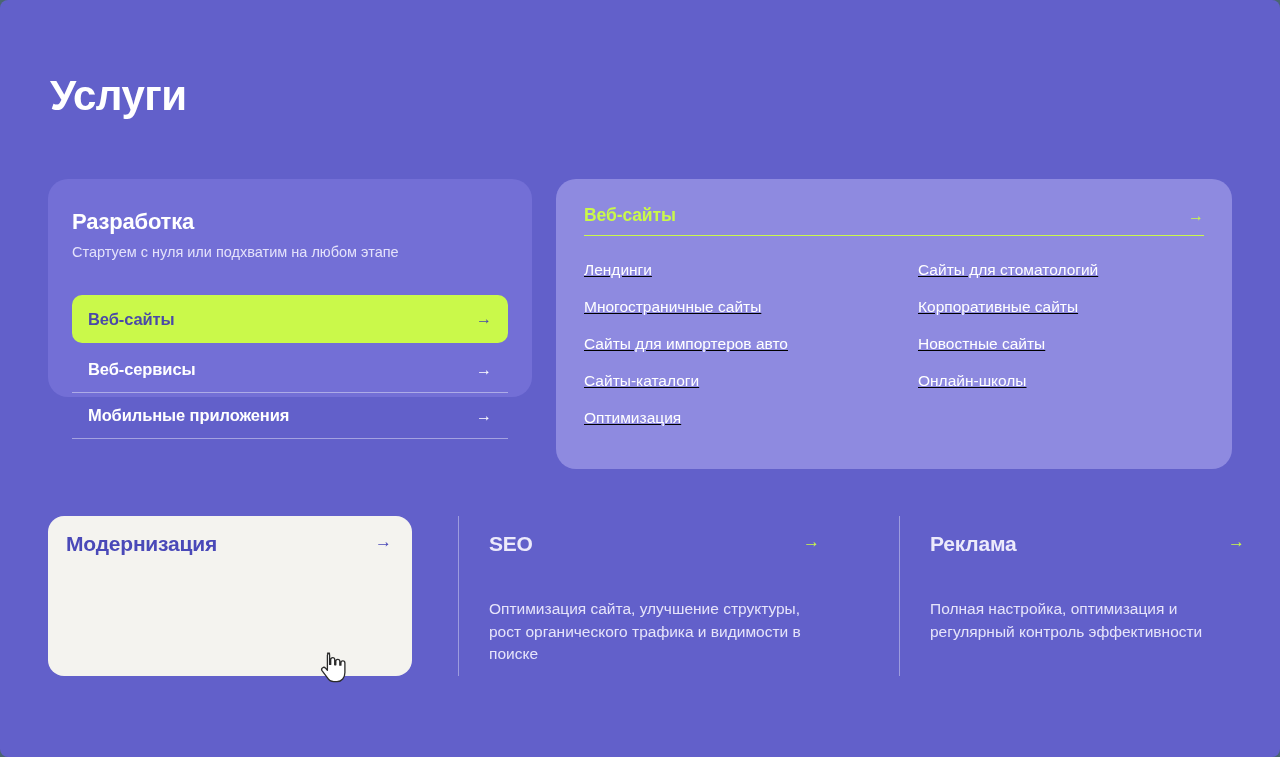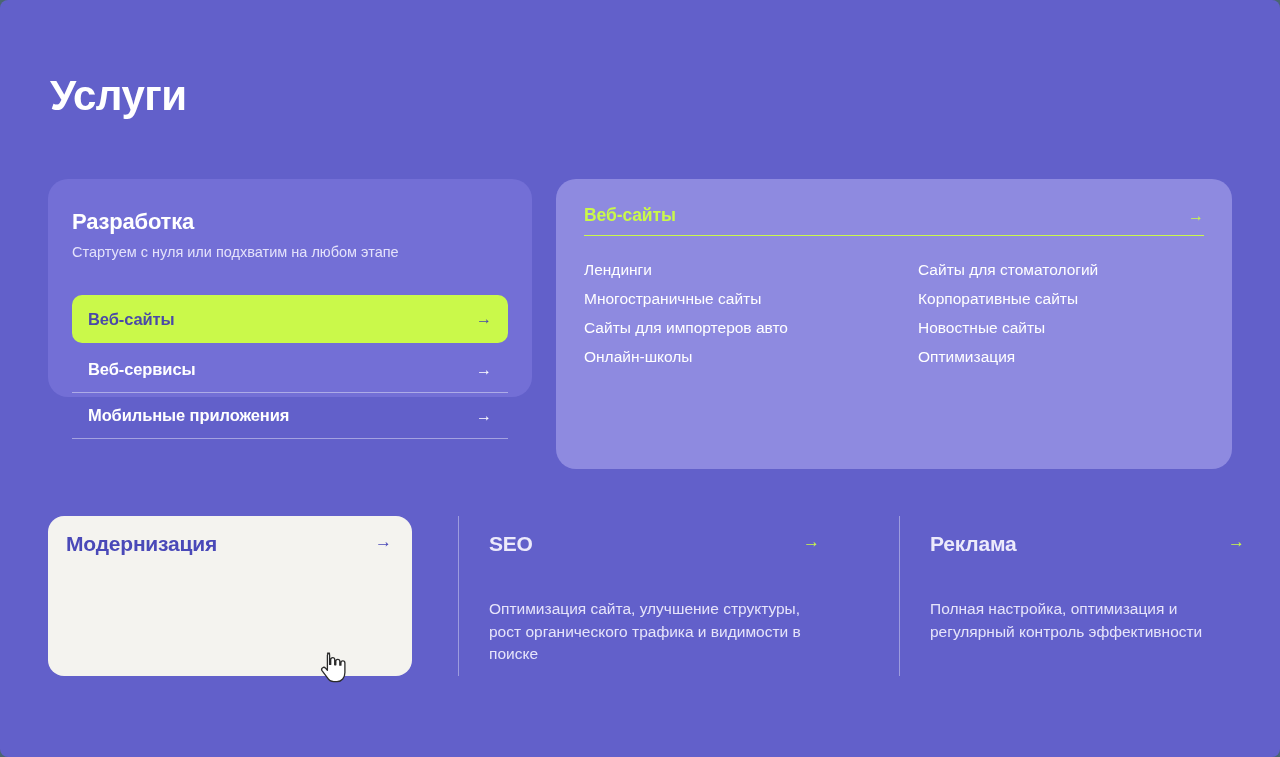--- a/index.html
+++ b/index.html
@@ -56,21 +56,21 @@
   .sites-head{
     display:flex; align-items:center; justify-content:space-between;
     border-bottom:1px solid #caf94a; padding-bottom:9px;
     cursor:pointer;
   }
   .sites-head .t{ font-size:17.5px; font-weight:bold; color:#caf94a; letter-spacing:-0.1px; }
   .sites-head .arrow{ color:#caf94a; font-size:16px; }
 
   .sites-grid{
     margin-top:22px;
-    display:grid; grid-template-columns:334px 1fr; row-gap:6px;
+    display:grid; grid-template-columns:334px 1fr; row-gap:14px;text-decoration:underline;
   }
   .sites-grid a{
     font-size:15.5px; color:#ffffff; text-decoration:none; cursor:pointer;
     line-height:23px;
   }
 
   
   .row-bot{ position:absolute; left:48px; top:516px; width:1184px; height:160px; }
 
   .svc{ position:absolute; top:0; height:160px; padding:16px 18px 0 18px; }
@@ -130,20 +130,21 @@
         <span class="arrow">→</span>
       </div>
 
       <div class="sites-grid">
         <a>Лендинги</a>
         <a>Сайты для стоматологий</a>
         <a>Многостраничные сайты</a>
         <a>Корпоративные сайты</a>
         <a>Сайты для импортеров авто</a>
         <a>Новостные сайты</a>
+        <a>Сайты-каталоги</a>
         <a>Онлайн-школы</a>
         <a>Оптимизация</a>
       </div>
     </div>
   </div>
 
   <div class="row-bot">
 
     <div class="svc svc-mod">
       <div class="head">

